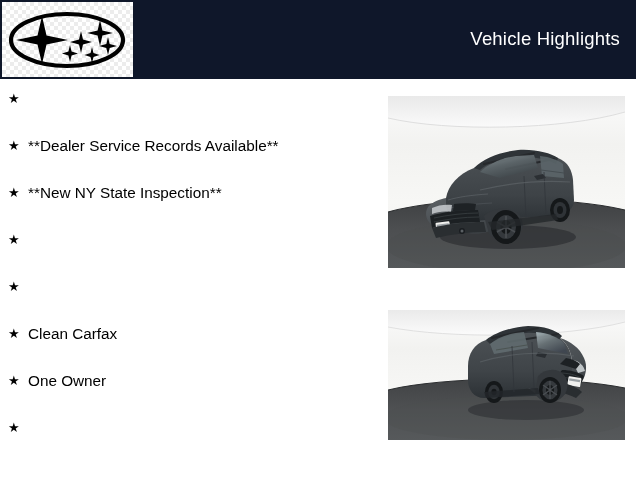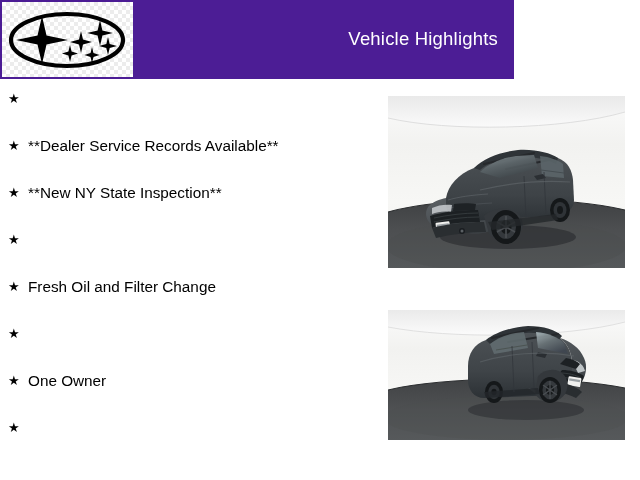--- a/index.html
+++ b/index.html
@@ -12,23 +12,23 @@
     height: 480px;
     overflow: hidden;
     font-family: "Liberation Sans", sans-serif;
     position: relative;
   }
 
   
   #header-bar {
     position: absolute;
     left: 0; top: 0;
-    width: 514px;
+    width: 636px;
     height: 79px;
-    background: #4c1d95;
+    background: #0f172a;
     box-sizing: border-box;
   }
   #brand-logo-box {
     position: absolute;
     left: 2px;
     top: 2px;
     width: 131px;
     height: 75px;
     
     background-color: #ffffff;
@@ -148,24 +148,24 @@
   </li>
   <li class="highlight-item">
     <span class="highlight-bullet">★</span>
     <span class="highlight-label">**New NY State Inspection**</span>
   </li>
   <li class="highlight-item">
     <span class="highlight-bullet">★</span>
   </li>
   <li class="highlight-item">
     <span class="highlight-bullet">★</span>
-    <span class="highlight-label">Fresh Oil and Filter Change</span>
-  </li>
-  <li class="highlight-item">
-    <span class="highlight-bullet">★</span>
+  </li>
+  <li class="highlight-item">
+    <span class="highlight-bullet">★</span>
+    <span class="highlight-label">Clean Carfax</span>
   </li>
   <li class="highlight-item">
     <span class="highlight-bullet">★</span>
     <span class="highlight-label">One Owner</span>
   </li>
   <li class="highlight-item">
     <span class="highlight-bullet">★</span>
   </li>
 </ul>
 

